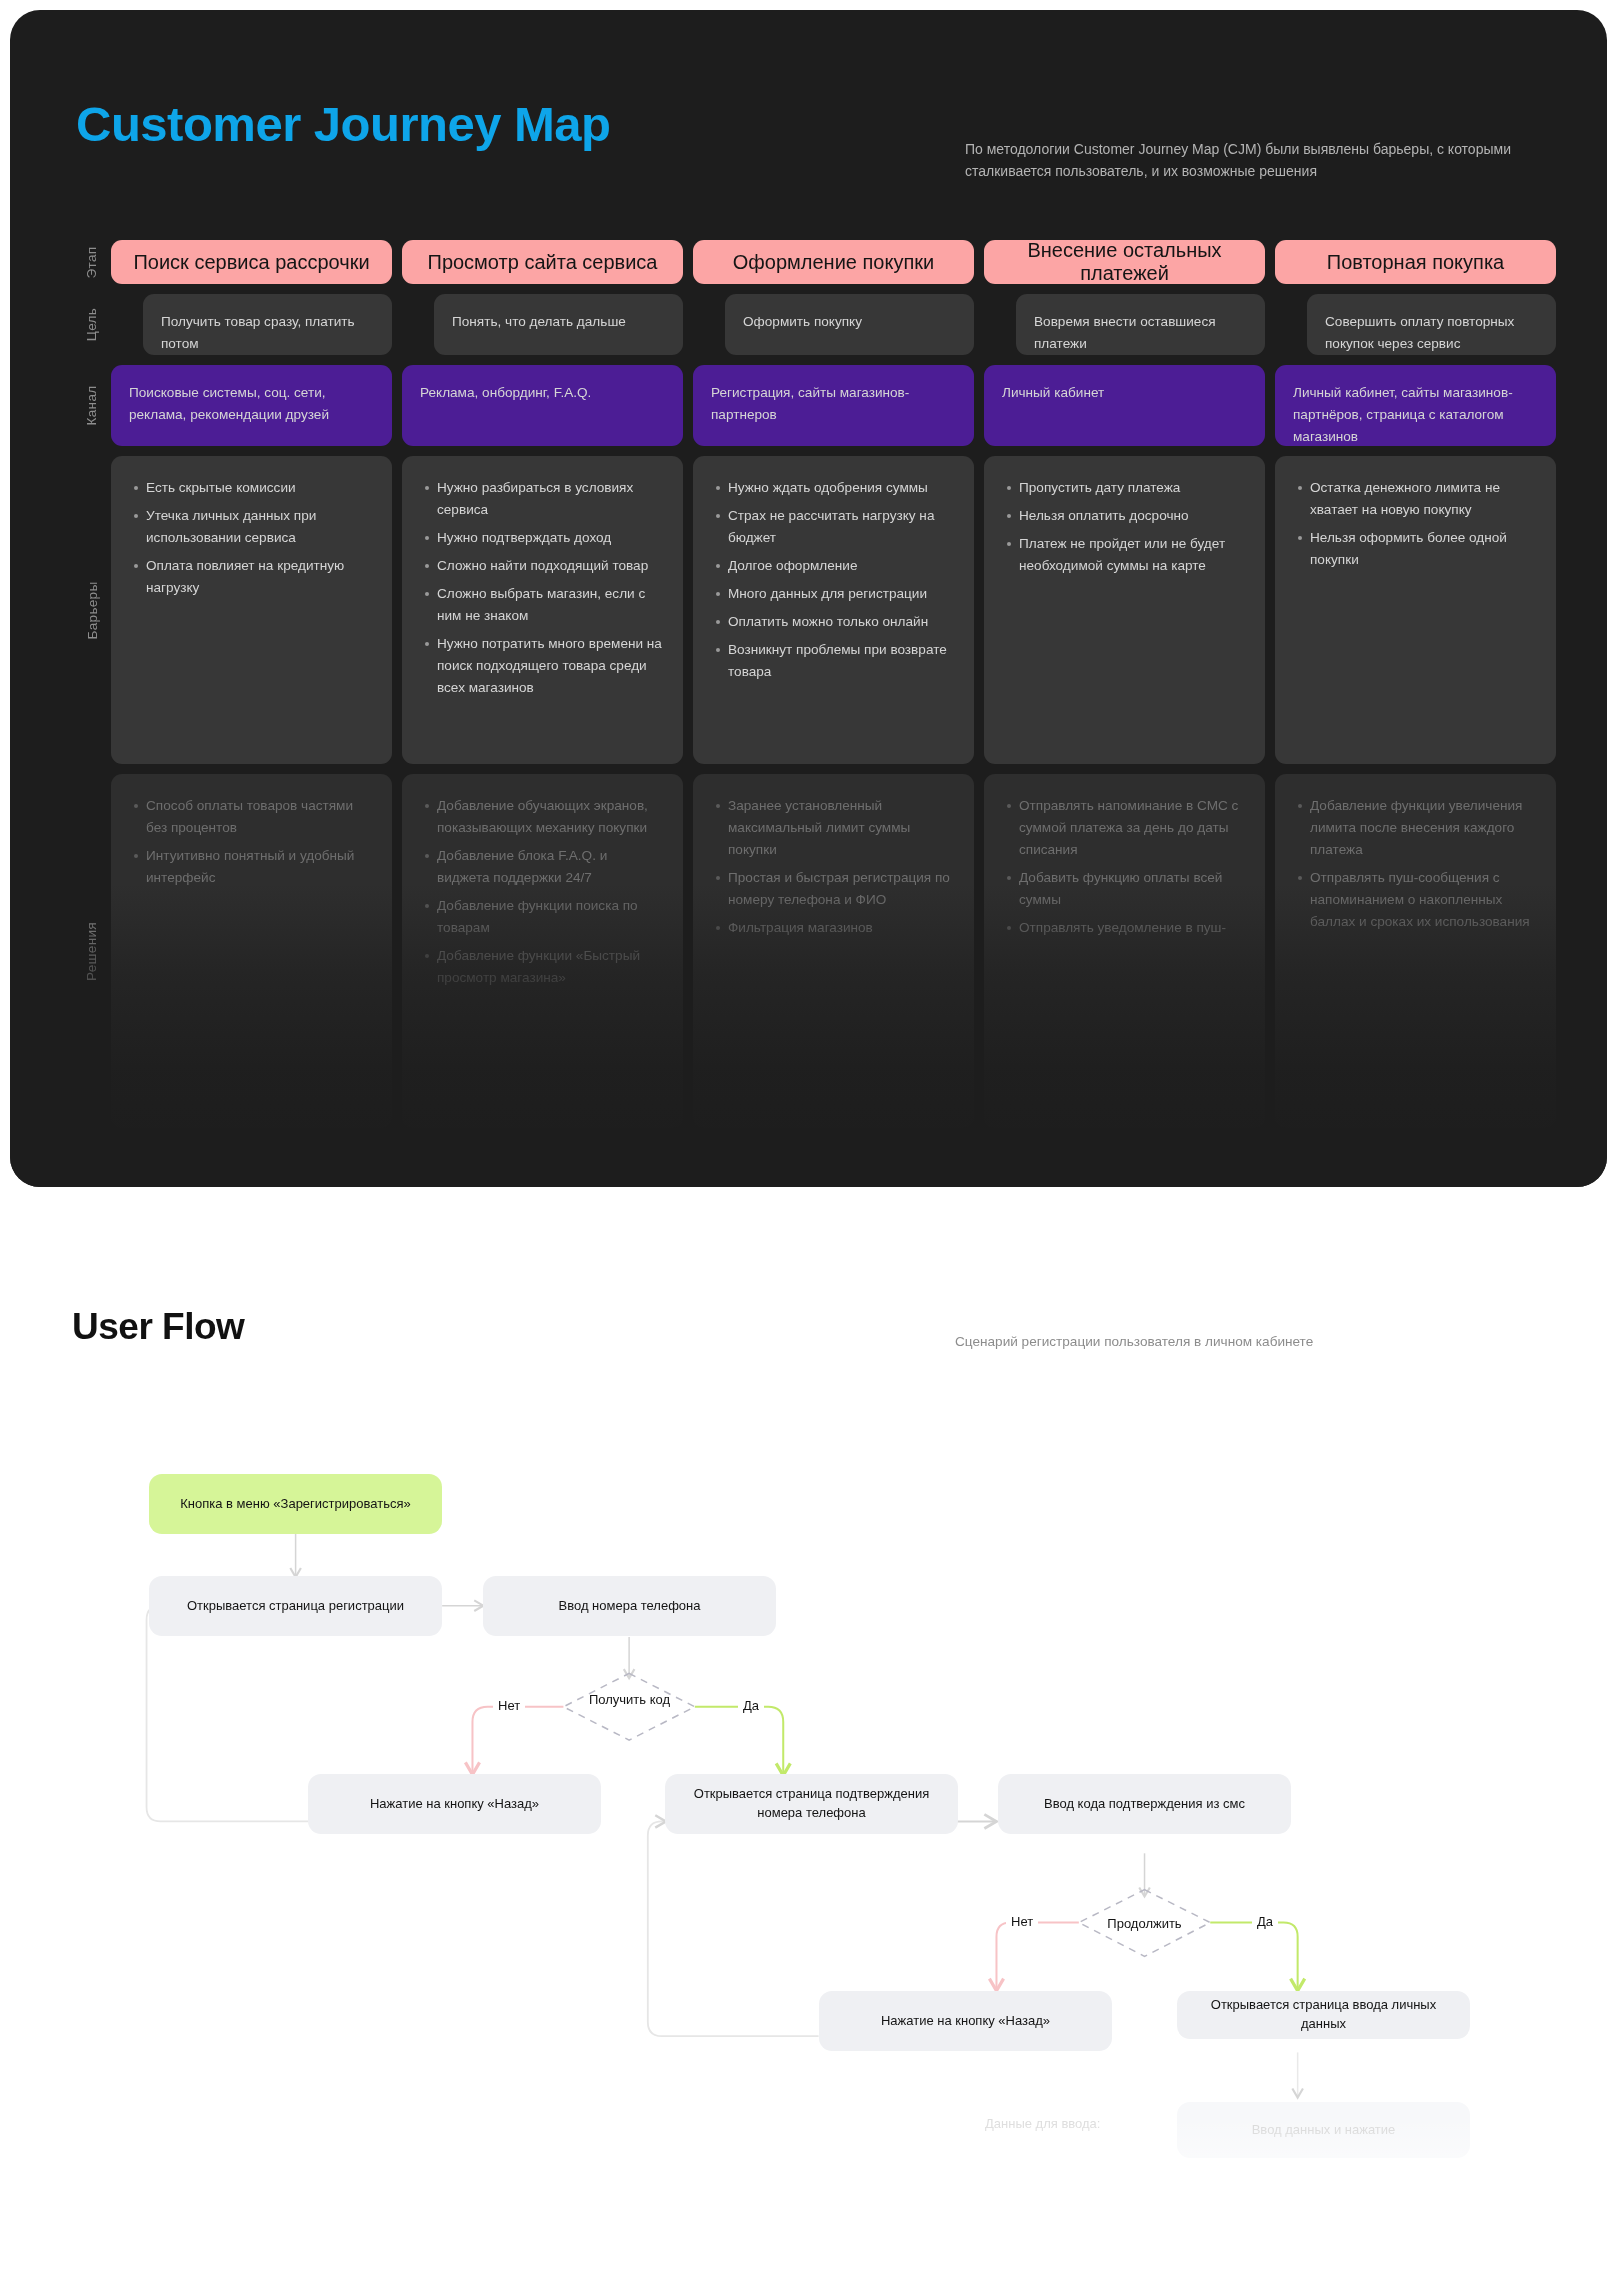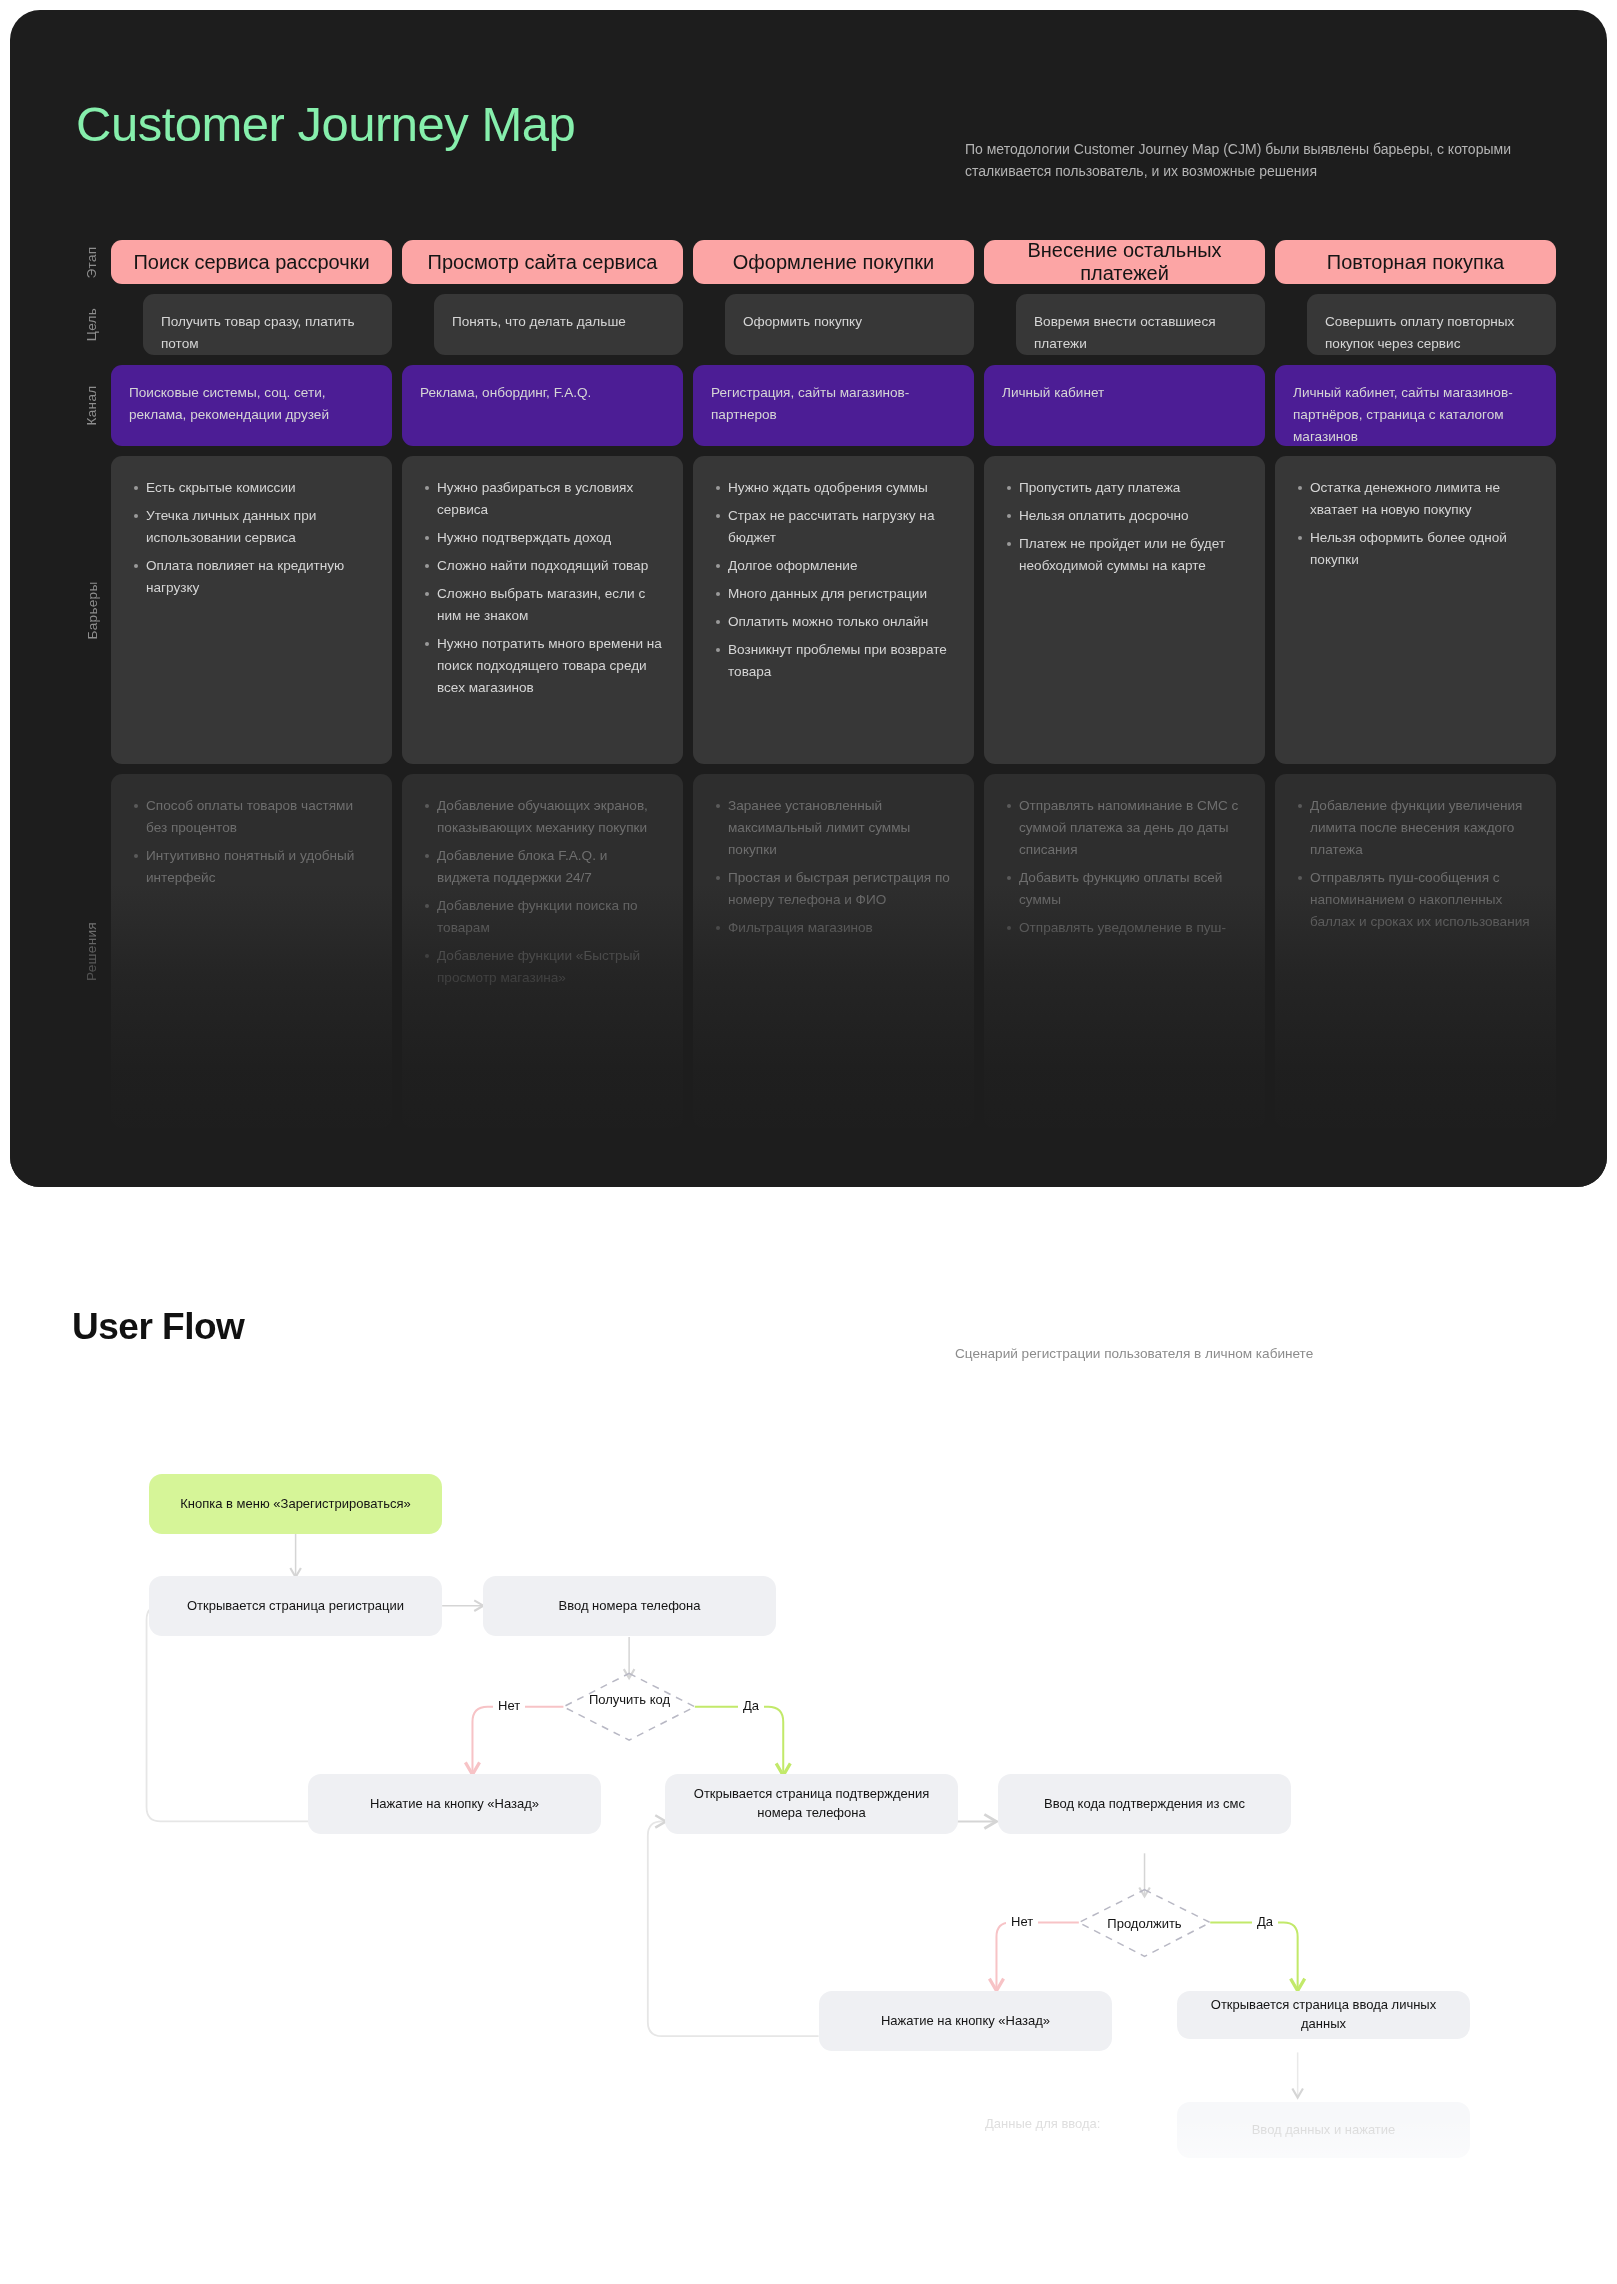--- a/index.html
+++ b/index.html
@@ -11,21 +11,21 @@
     position:relative;
   }
   
   #cjm-panel{
     position:absolute;left:10px;top:10px;width:1597px;height:1177px;
     background:#1d1d1d;border-radius:30px;overflow:hidden;
   }
   #cjm-header{position:absolute;left:0;top:0;width:100%;height:192px;}
   #cjm-title{
     position:absolute;left:66px;top:114px;transform:translateY(-50%);
-    font-size:49px;font-weight:400;color:#86efac;letter-spacing:-0.5px;
+    font-size:49px;font-weight:700;color:#0ea5e9;letter-spacing:-0.5px;
     white-space:nowrap;
   }
   #cjm-subtitle{
     position:absolute;left:955px;top:129px;
     font-size:14px;line-height:1.55;color:#b4b4b4;font-weight:400;
     width:596px;
   }
   
   #cjm-grid{position:absolute;left:101px;top:230px;width:1445px;}
   .cjm-row{position:relative;display:flex;gap:10px;margin-bottom:10px;}
@@ -71,21 +71,21 @@
   }
 
   
   #uf-section{position:absolute;left:0;top:1248px;width:1617px;height:1036px;background:#fff;}
   #uf-title{
     position:absolute;left:72px;top:1306px;
     font-size:37px;font-weight:700;color:#111;letter-spacing:-0.5px;
   }
   #uf-subtitle{
     position:absolute;left:955px;top:1334px;
-    font-size:13.6px;color:#8c8c8c;font-weight:400;white-space:nowrap;margin-top:12px;
+    font-size:13.6px;color:#8c8c8c;font-weight:400;white-space:nowrap;
   }
   #uf-canvas{position:absolute;left:0;top:1364px;width:1617px;height:920px;}
   #uf-canvas svg{position:absolute;left:0;top:0;width:1617px;height:920px;}
   .node{
     position:absolute;box-sizing:border-box;border-radius:13px;
     display:flex;align-items:center;justify-content:center;text-align:center;
     font-size:13px;line-height:1.45;color:#141414;font-weight:400;padding:6px 11px;
   }
   .node.grey{background:#eff0f3;}
   .node.green{background:#d6f598;}

